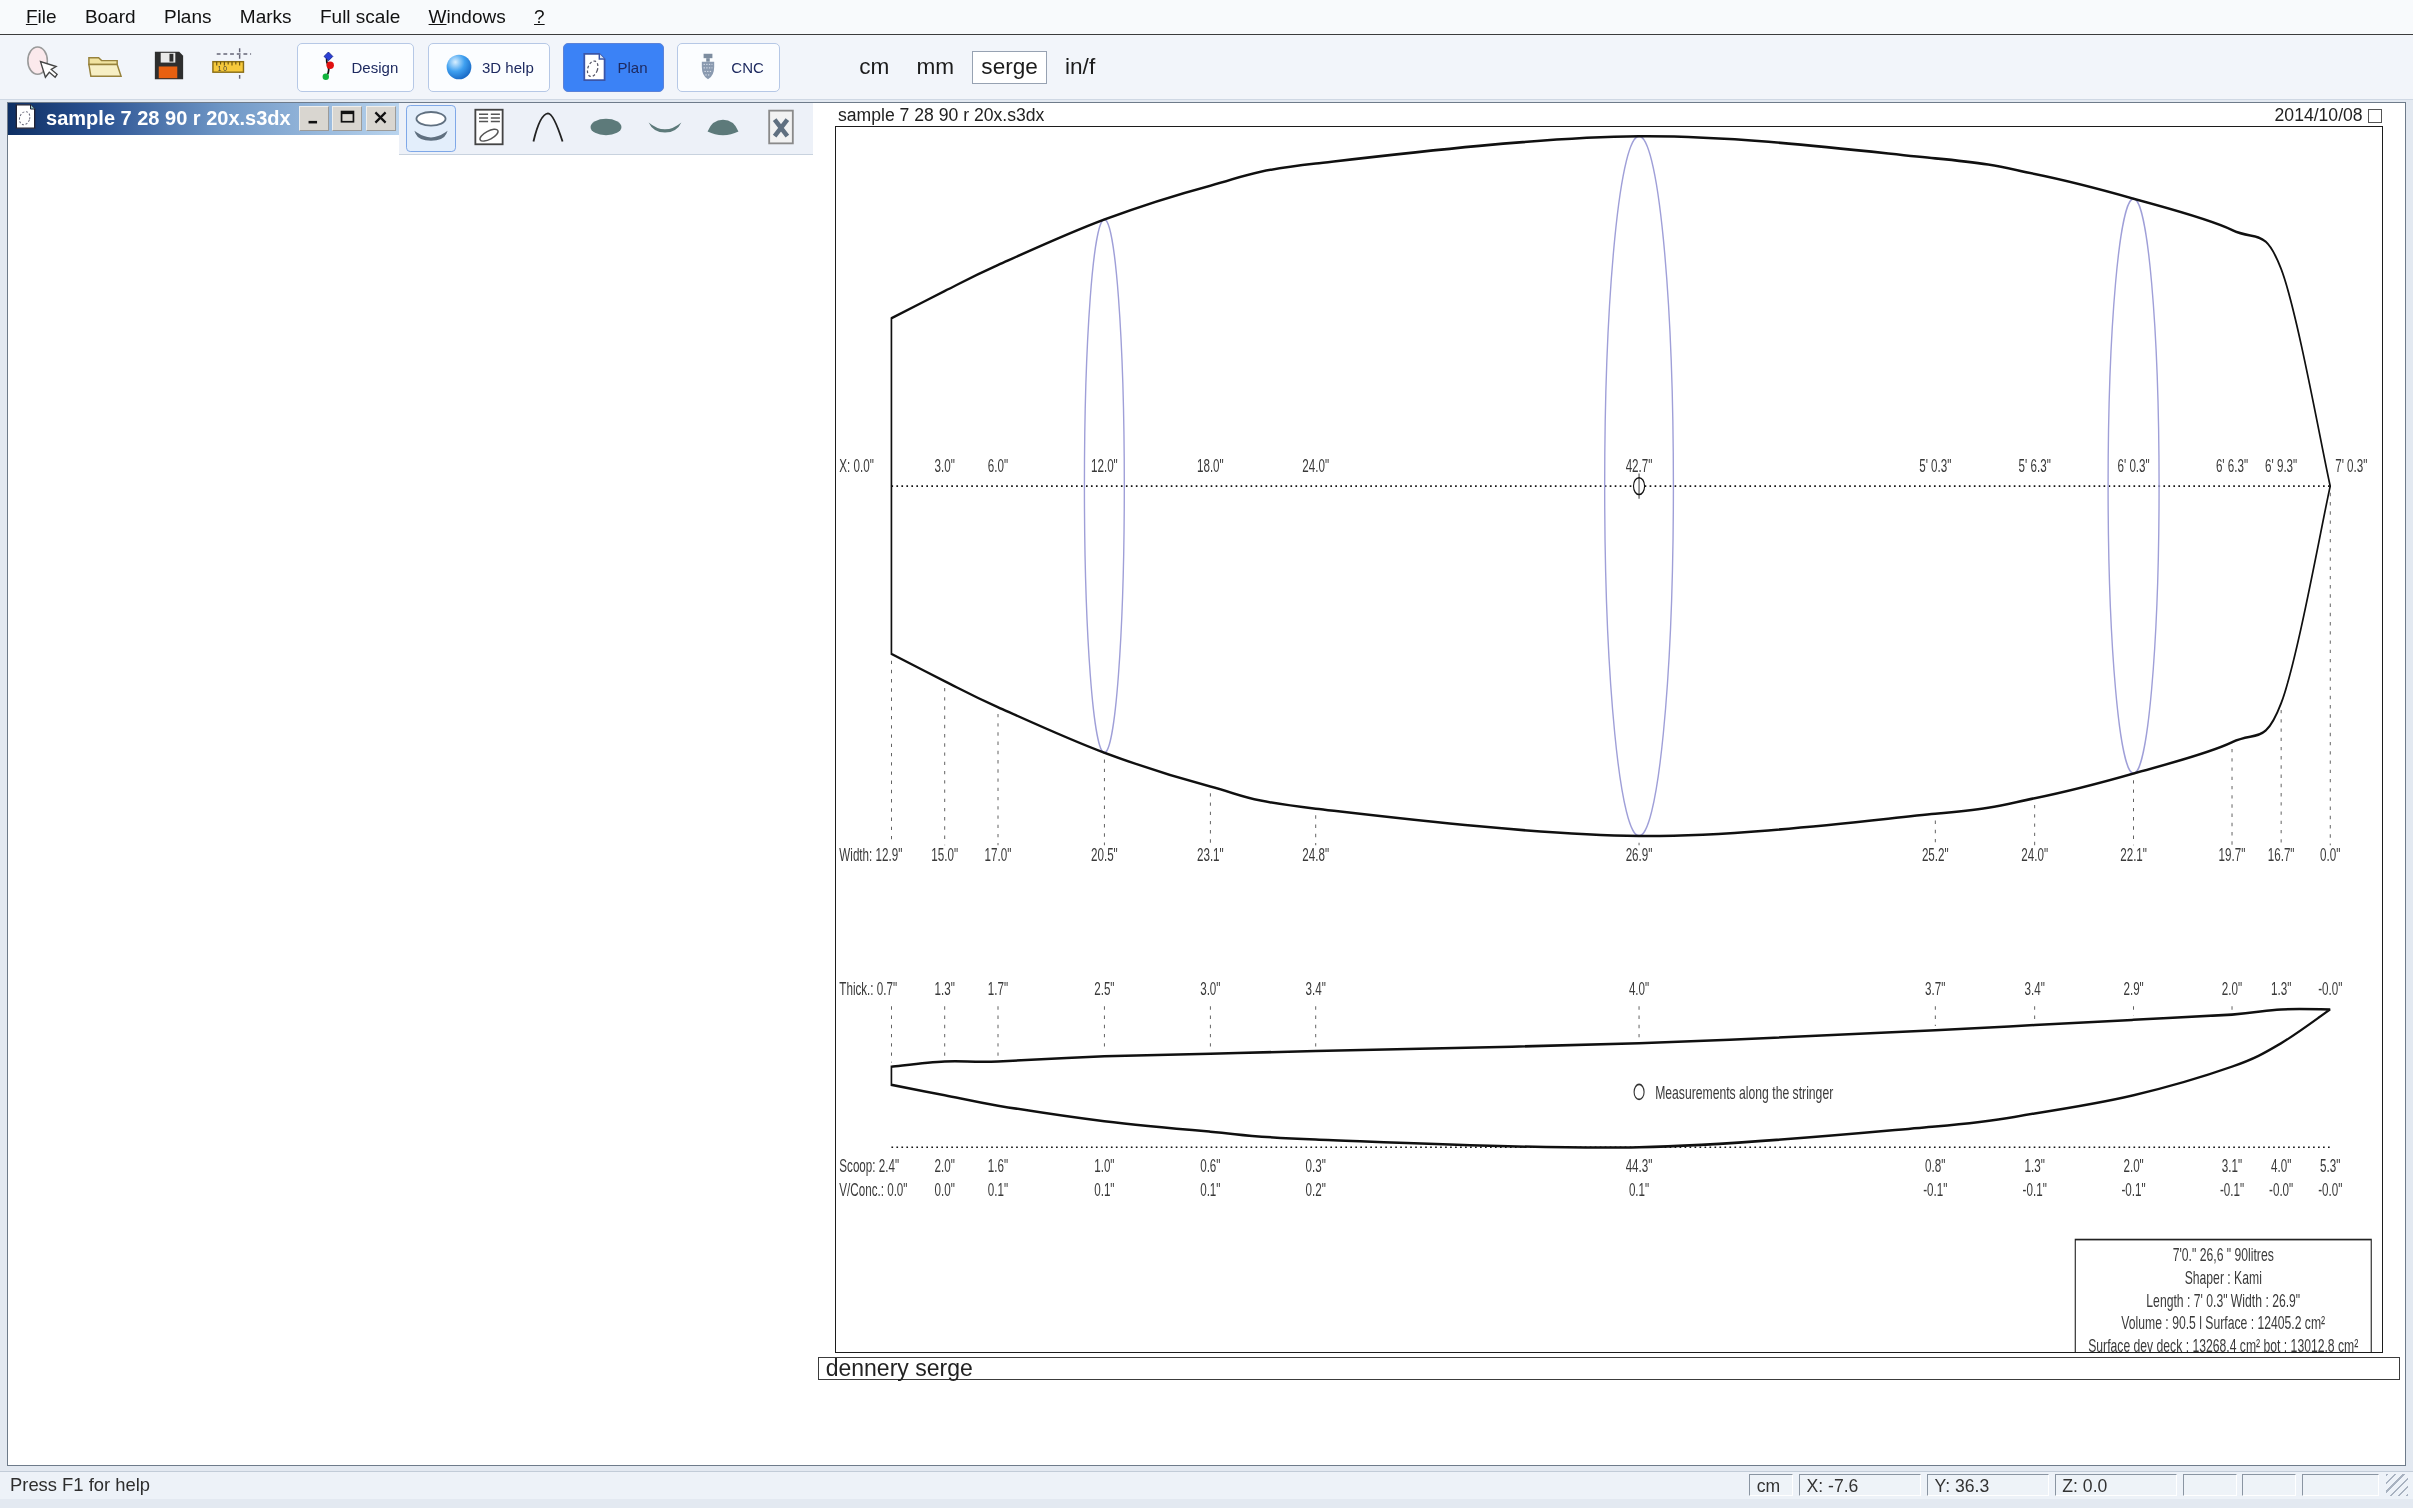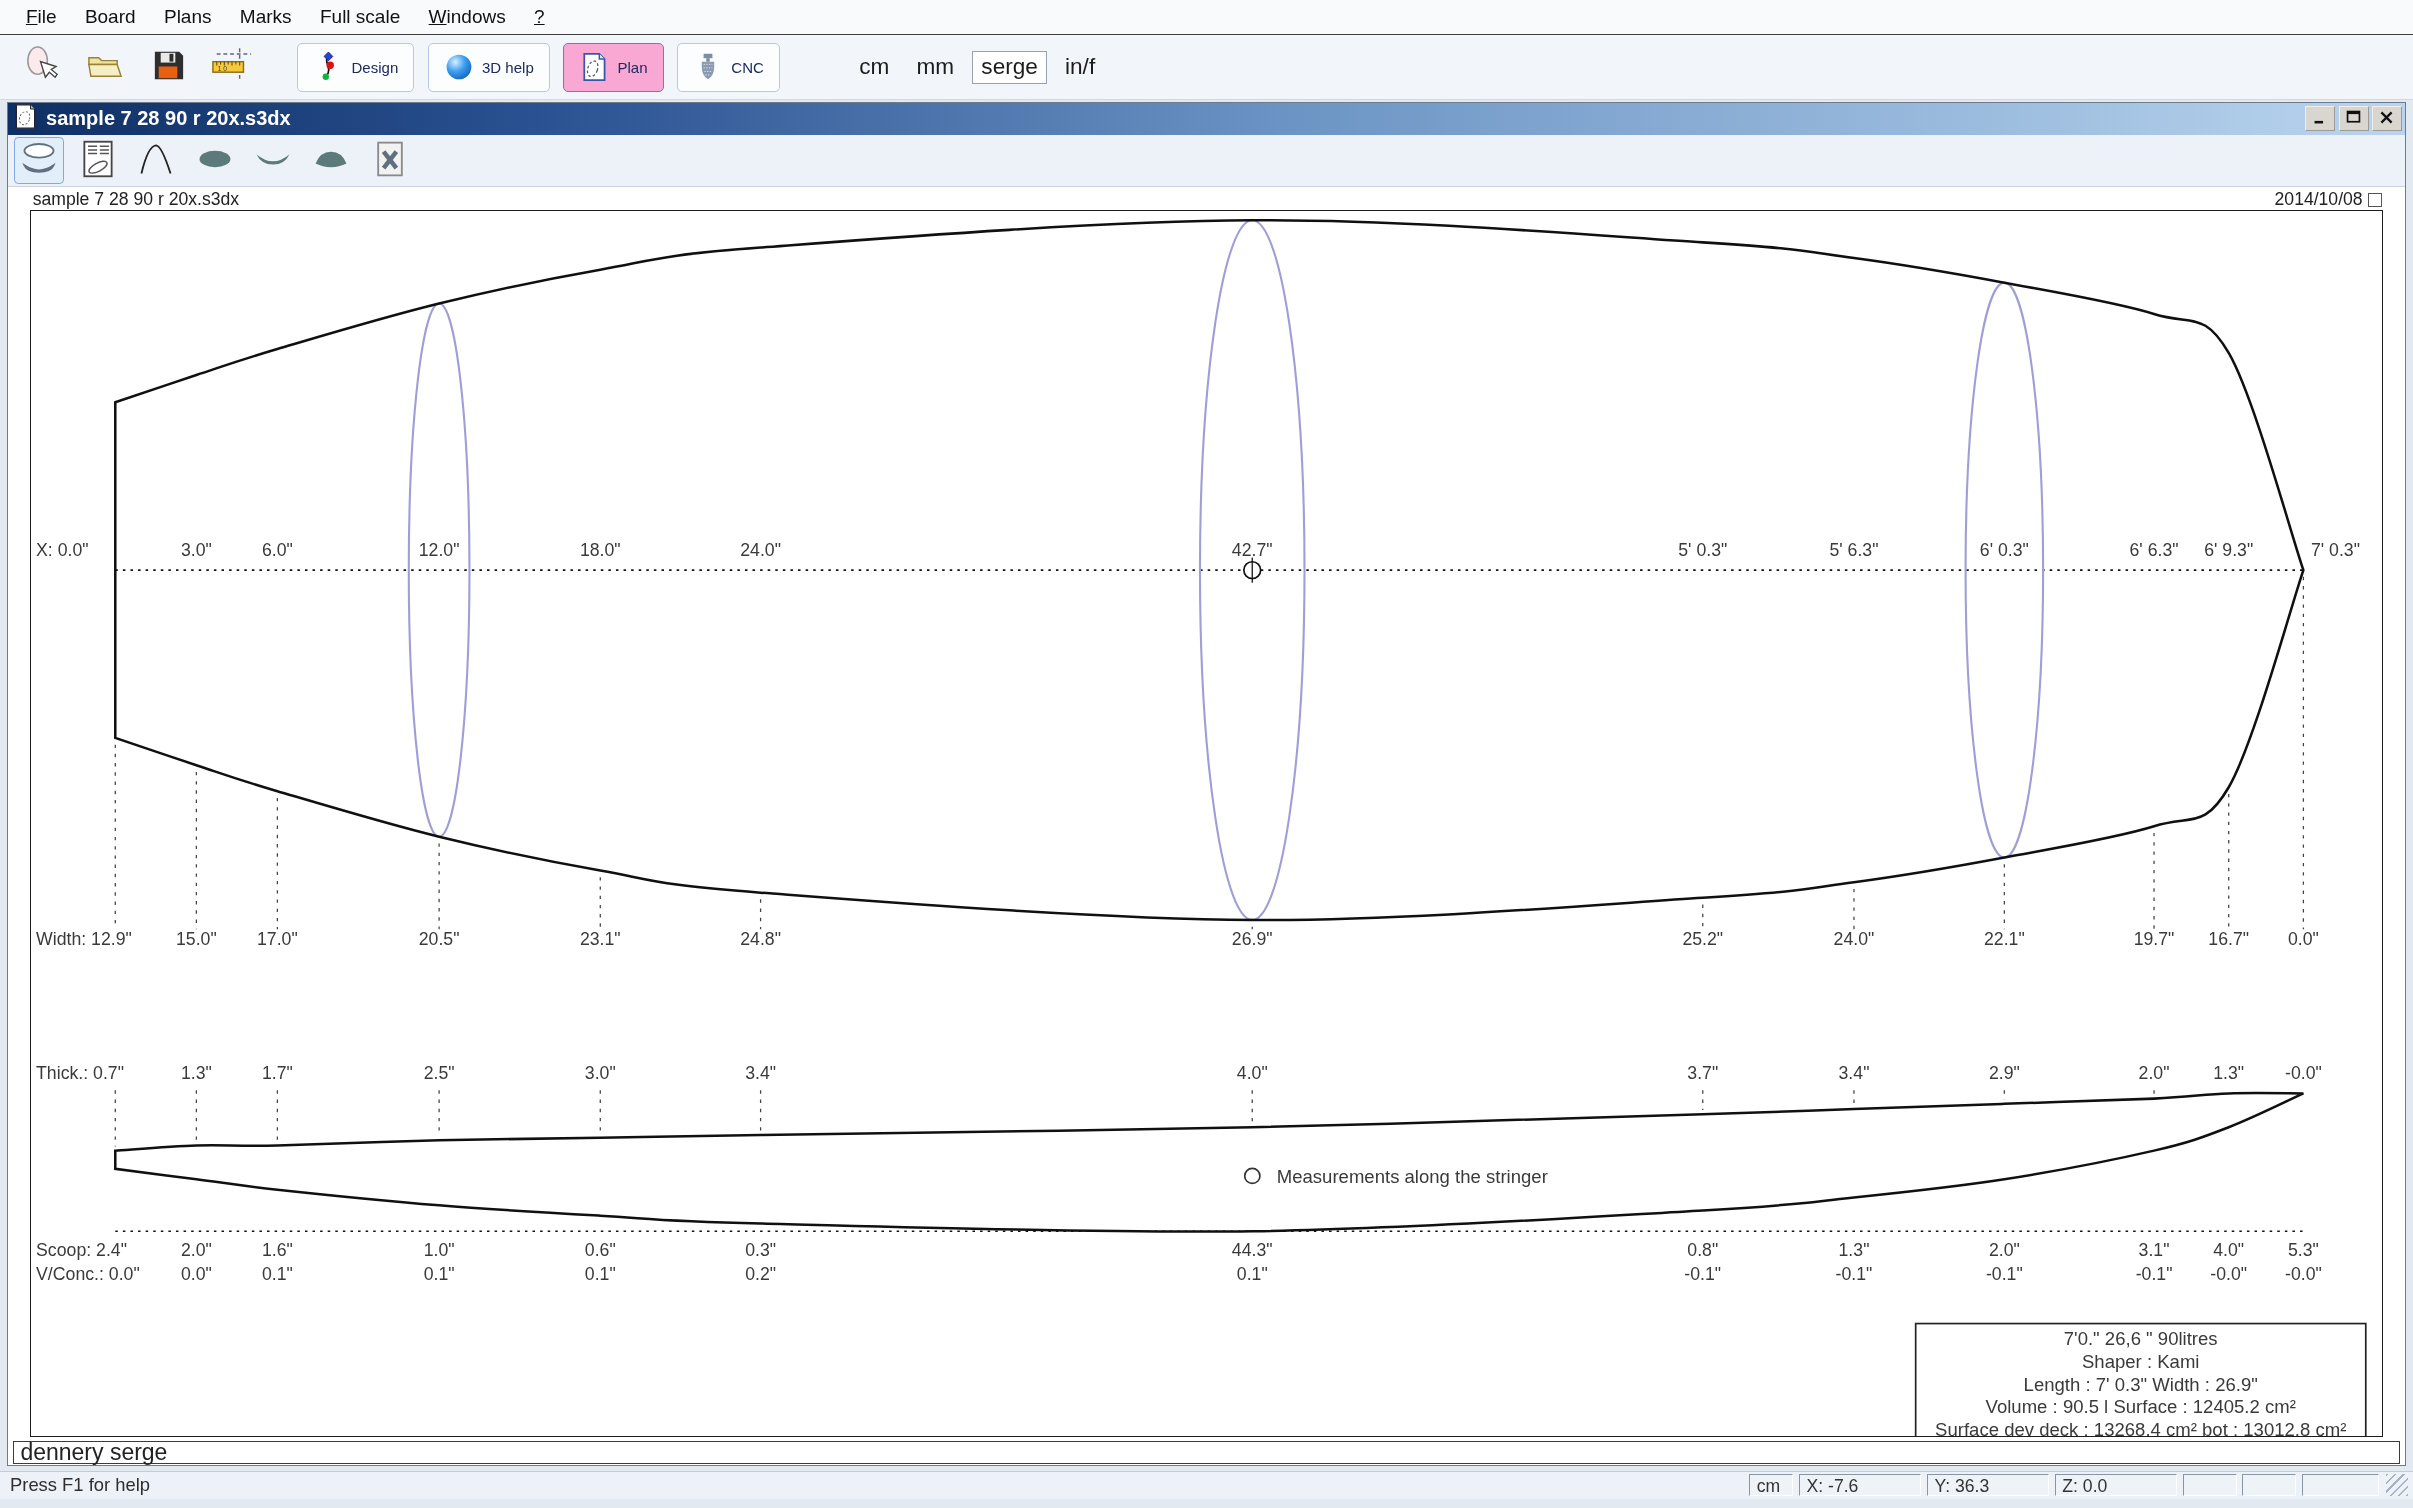--- a/index.html
+++ b/index.html
@@ -16,29 +16,29 @@
   
   .toolbar{height:65px;background:#f2f5fa;display:flex;align-items:center;padding:0 8.4px;
            border-bottom:0.8px solid #cfd8e4}
   .filebtns{display:flex;align-items:center;gap:11.7px;margin-left:6.7px}
   .iconbtn{width:52px;height:52px;display:flex;align-items:center;justify-content:center;
            background:transparent;border:none}
   .modebtns{display:flex;align-items:center;gap:13.4px;margin-left:39px}
   .mode-btn{display:flex;align-items:center;gap:8.4px;height:49px;padding:3.4px 15px;
             border:1.7px solid #b6c8e6;border-radius:5px;background:#fbfdff;
             font-size:15px;color:#1e2a60;font-family:"Liberation Sans",sans-serif}
-  .mode-btn.active{border-color:#5b82d8;background:#f9a8d4}
+  .mode-btn.active{border-color:#5b82d8;background:#3b82f6}
   .mode-icon{display:flex;align-items:center}
   .units{display:flex;align-items:center;gap:8.4px;margin-left:70px;font-size:22.6px;color:#1c1c1c}
   .unit{padding:2.5px 8.4px;border:1.7px solid transparent}
   .unit.selected{border:1.7px solid #97a2b2;background:#fff}
 
   
-  .docwin{flex:1;margin:1.7px 6.7px 5px;border:1.7px solid #6e7b8a;background:#404040;
-          display:flex;flex-direction:column;min-height:0}
+  .docwin{flex:1;margin:1.7px 6.7px 5px;border:1.7px solid #6e7b8a;background:#ffffff;
+          display:flex;flex-direction:row;min-height:0}
   .titlebar{height:32px;flex:none;display:flex;align-items:center;gap:8.4px;padding:0 3.4px 0 5px;
             background:linear-gradient(90deg,#0e2f63 0%,#2a5191 22%,#6f97c6 55%,#b9d4ee 100%);
             color:#fff;font-weight:bold;font-size:20px}
   .wincontrols{margin-left:auto;display:flex;gap:3.4px}
   .winbtn{width:30px;height:25px;background:#d9d6d0;border:1.7px outset #f0efec;
           display:flex;align-items:center;justify-content:center}
   .subtoolbar{height:52px;flex:none;background:#edf1f8;border-bottom:0.8px solid #c8d2de;
               display:flex;align-items:center;gap:8.4px;padding:0 6.7px}
   .tool-btn{width:50px;height:47px;display:flex;align-items:center;justify-content:center;
             background:transparent;border:1.7px solid transparent;border-radius:4.2px}

